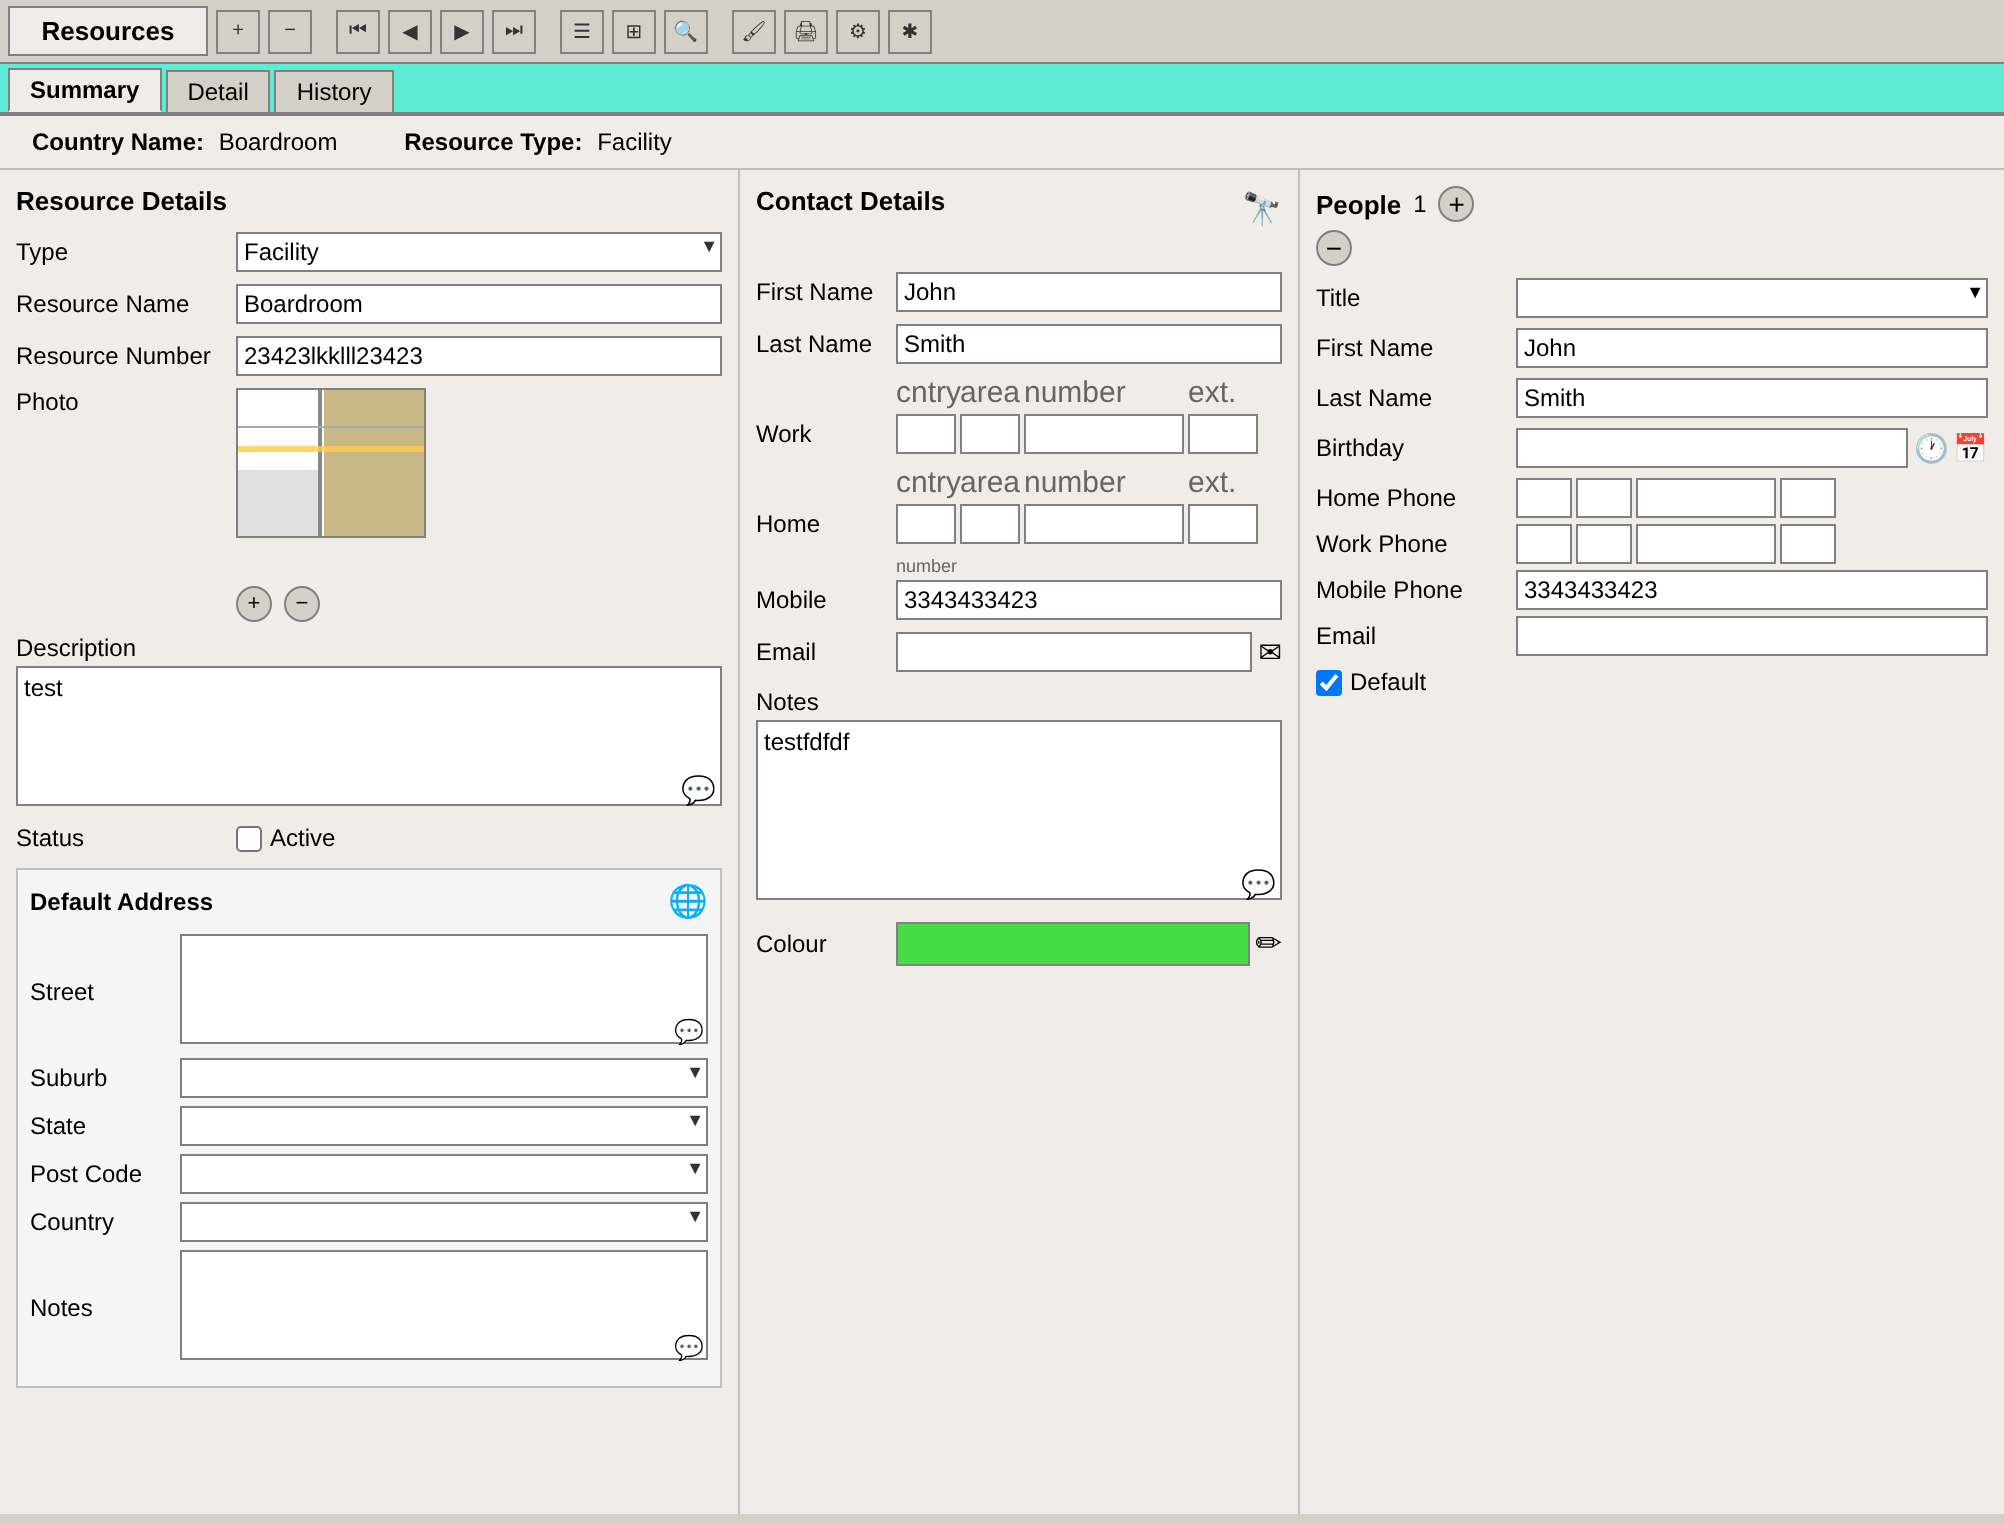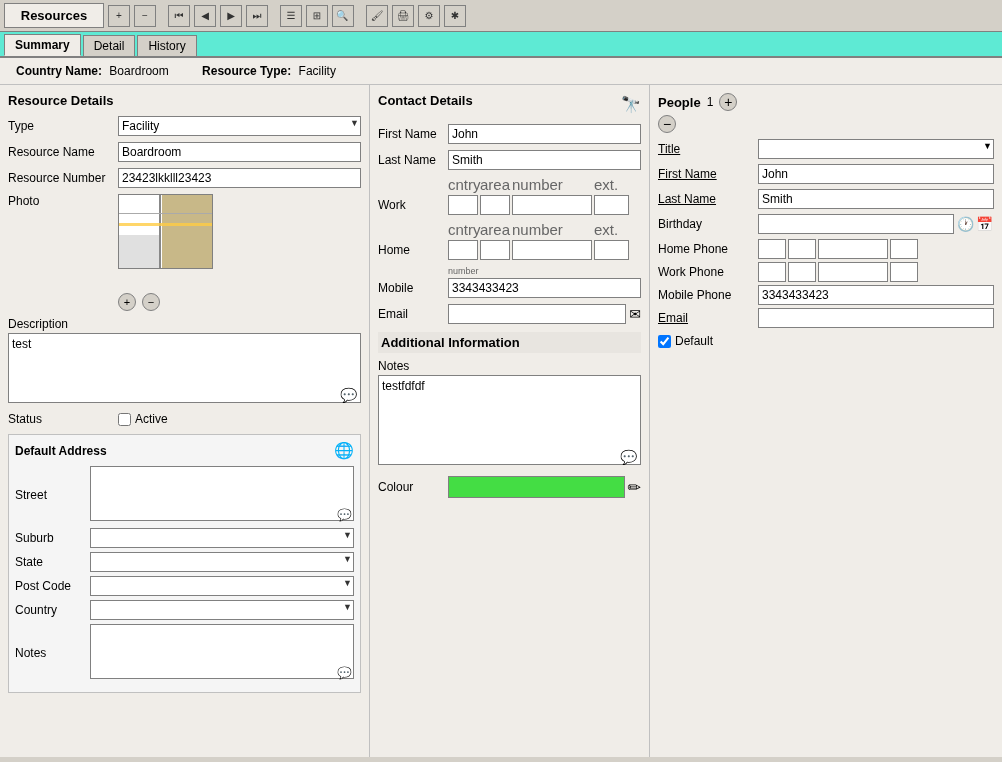--- a/index.html
+++ b/index.html
@@ -124,21 +124,21 @@
     .street-icon {
       position: absolute; bottom: 2px; right: 2px; font-size: 12px; color: #808080;
     }
 
     
     .mid-panel {
       width: 280px; padding: 8px; border-right: 1px solid #c0c0c0;
       overflow-y: auto; flex-shrink: 0;
     }
     .contact-header {
-      display: flex; justify-content: space-between; align-items: center; margin-bottom: 8px;
+      display: flex; justify-content: space-between; align-items: center; margin-bottom: 20px;
     }
     .binocular-icon { font-size: 16px; cursor: pointer; }
 
     .phone-row {
       display: flex; align-items: center; margin-bottom: 6px;
     }
     .phone-label { width: 70px; font-size: 12px; flex-shrink: 0; }
     .phone-inputs { display: flex; gap: 2px; align-items: center; }
     .phone-cntry { width: 30px; height: 20px; border: 1px solid #808080; background: white; padding: 1px 2px; font-size: 11px; }
     .phone-area { width: 30px; height: 20px; border: 1px solid #808080; background: white; padding: 1px 2px; font-size: 11px; }
@@ -191,21 +191,21 @@
       justify-content: center; font-size: 14px; line-height: 1;
     }
     .remove-circle {
       width: 18px; height: 18px; border-radius: 50%; border: 1px solid #808080;
       background: #d4d0c8; cursor: pointer; display: flex; align-items: center;
       justify-content: center; font-size: 14px; line-height: 1;
     }
 
     .people-fields { margin-top: 4px; }
     .pfield-row { display: flex; align-items: center; margin-bottom: 5px; }
-    .pfield-label { width: 100px; font-size: 12px; flex-shrink: 0; text-decoration: underline; }
+    .pfield-label { width: 100px; font-size: 12px; flex-shrink: 0; }
     .pfield-input { flex: 1; height: 20px; border: 1px solid #808080; background: white; padding: 1px 3px; font-size: 12px; }
     .pfield-select-wrap { flex: 1; position: relative; }
     .pfield-select-wrap::after {
       content: '▼'; position: absolute; right: 2px; top: 2px;
       font-size: 9px; pointer-events: none;
     }
     .pfield-select { width: 100%; height: 20px; border: 1px solid #808080; background: white; padding: 1px 3px; font-size: 12px; appearance: none; }
 
     .birthday-row { display: flex; align-items: center; margin-bottom: 5px; }
     .bday-label { width: 100px; font-size: 12px; flex-shrink: 0; }
@@ -441,21 +441,20 @@
       <input class="mobile-input" type="text" value="3343433423" style="">
     </div>
 
     <div class="email-row">
       <div class="phone-label">Email</div>
       <input class="email-input" type="text" style="">
       <span class="email-icon">✉</span>
     </div>
 
     <div class="add-info-section">
-      <div class="add-info-title">Additional Information</div>
 
       <div class="notes-label">Notes</div>
       <div class="notes-wrapper">
         <textarea class="notes-textarea" style="">testfdfdf</textarea>
         <span class="notes-icon">💬</span>
       </div>
 
       <div class="colour-row">
         <div class="colour-label">Colour</div>
         <div class="colour-box"></div>

